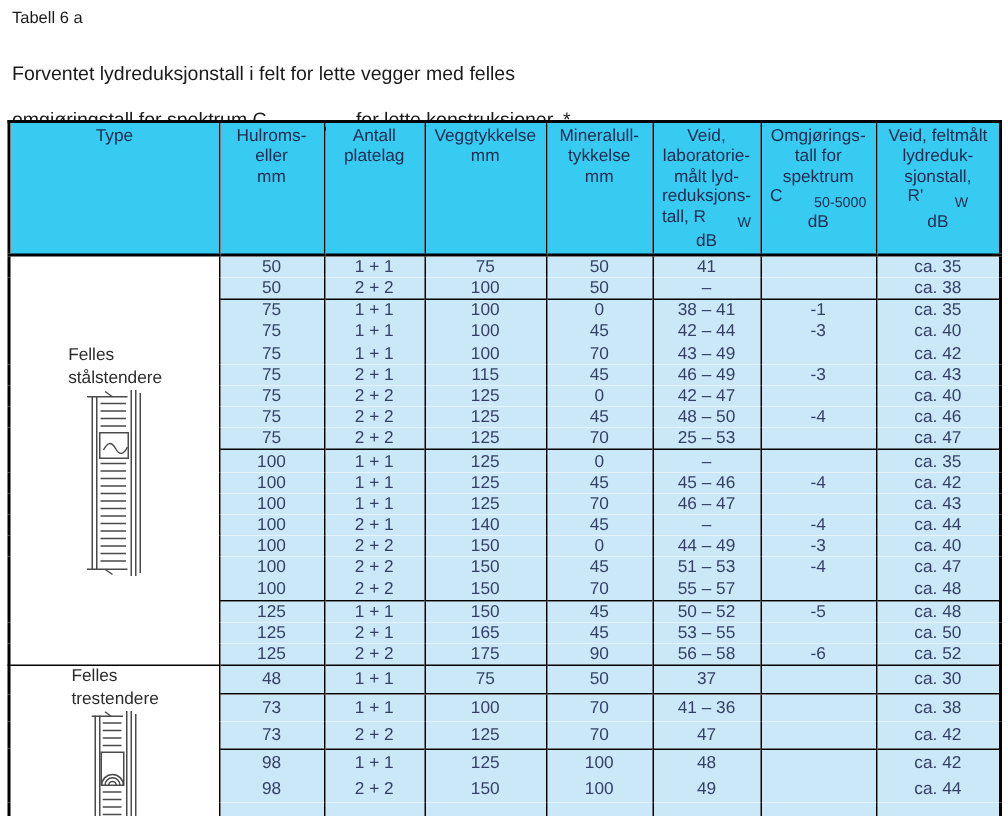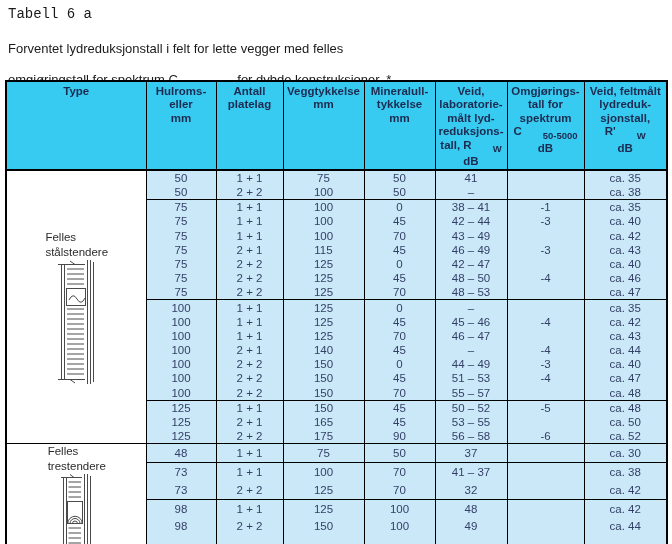--- a/index.html
+++ b/index.html
@@ -2,35 +2,35 @@
 <html style="--header-bg: #38cbf1; --body-bg: #cbe8f8; --header-text: #1c2a50; --table-text: #333f66;"><head>
 <meta charset="utf-8">
 <style>
   html,body { margin:0; padding:0; background:#ffffff; }
   .page {
     position:relative; width:672px; height:544px; overflow:hidden;
     background:#ffffff;
     font-family:"Liberation Sans", sans-serif;
     color:#1a1a1a;
   }
-  .doc-title { position:absolute; left:8px; top:6px; font-size:14px;font-family:Liberation Mono, monospace; }
+  .doc-title { position:absolute; left:8px; top:6px; font-size:11px; }
   .doc-desc  { position:absolute; left:8px; top:41px; font-size:13px; line-height:15.5px; }
   sub.inline-sub { font-size:9.5px;padding-left:21px; }
 
   table.main {
     position:absolute; left:5px; top:80px; width:661px;
     border-collapse:collapse; table-layout:fixed;
     border:2px solid #000;
   }
   th, td { border-left:1px solid #000; border-right:1px solid #000; padding:0; text-align:center; overflow:hidden; }
   thead th {
     background:var(--header-bg,#38cbf1);
     border-bottom:2px solid #000;
     vertical-align:top; padding-top:3px;
-    font-weight:bold; font-size:11.5px; line-height:13.4px;
+    font-weight:normal; font-size:11.5px; line-height:13.4px;
     color:var(--header-text,#1c2a50);
     height:81px;
   }
   tbody td {
     background:var(--body-bg,#cbe8f8);
     font-size:11.5px; line-height:14px;
     color:var(--table-text,#333f66);
     height:14.2px;
   }
   tbody td.type-cell { background:#ffffff; text-align:left; vertical-align:middle; }
@@ -43,21 +43,21 @@
 </head>
 <body>
 
 <div class="page">
 
   <div class="doc-title">Tabell 6 a</div>
 
   <div class="doc-desc">
     <span>Forventet lydreduksjonstall i felt for lette vegger med felles</span><br>
     <br>
-    <span>omgjøringstall for spektrum C</span><sub class="inline-sub">50-5000</sub><span> for dybde konstruksjoner. *</span>
+    <span>omgjøringstall for spektrum C</span><sub class="inline-sub">50-5000</sub><span> for lette konstruksjoner. *</span>
   </div>
 
   <table class="main">
     <colgroup>
       <col style="width:140px">
         <col style="width:70px">
         <col style="width:67px">
         <col style="width:81px">
       <col style="width:71px">
         <col style="width:72px">
@@ -204,21 +204,21 @@
           <td>45</td>
           <td>48 – 50</td>
           <td>-4</td>
           <td>ca. 46</td>
         </tr>
         <tr class="data-row">
           <td>75</td>
           <td>2 + 2</td>
           <td>125</td>
           <td>70</td>
-          <td>48 – 53</td>
+          <td>25 – 53</td>
           <td></td>
           <td>ca. 47</td>
         </tr>
         <tr class="data-row group-start">
           <td>100</td>
           <td>1 + 1</td>
           <td>125</td>
           <td>0</td>
           <td>–</td>
           <td></td>
@@ -336,30 +336,30 @@
           <td>50</td>
           <td>37</td>
           <td></td>
           <td>ca. 30</td>
         </tr>
         <tr class="data-row group-start">
           <td>73</td>
           <td>1 + 1</td>
           <td>100</td>
           <td>70</td>
-          <td>41 – 37</td>
+          <td>41 – 36</td>
           <td></td>
           <td>ca. 38</td>
         </tr>
         <tr class="data-row">
           <td>73</td>
           <td>2 + 2</td>
           <td>125</td>
           <td>70</td>
-          <td>32</td>
+          <td>47</td>
           <td></td>
           <td>ca. 42</td>
         </tr>
         <tr class="data-row group-start">
           <td>98</td>
           <td>1 + 1</td>
           <td>125</td>
           <td>100</td>
           <td>48</td>
           <td></td>

